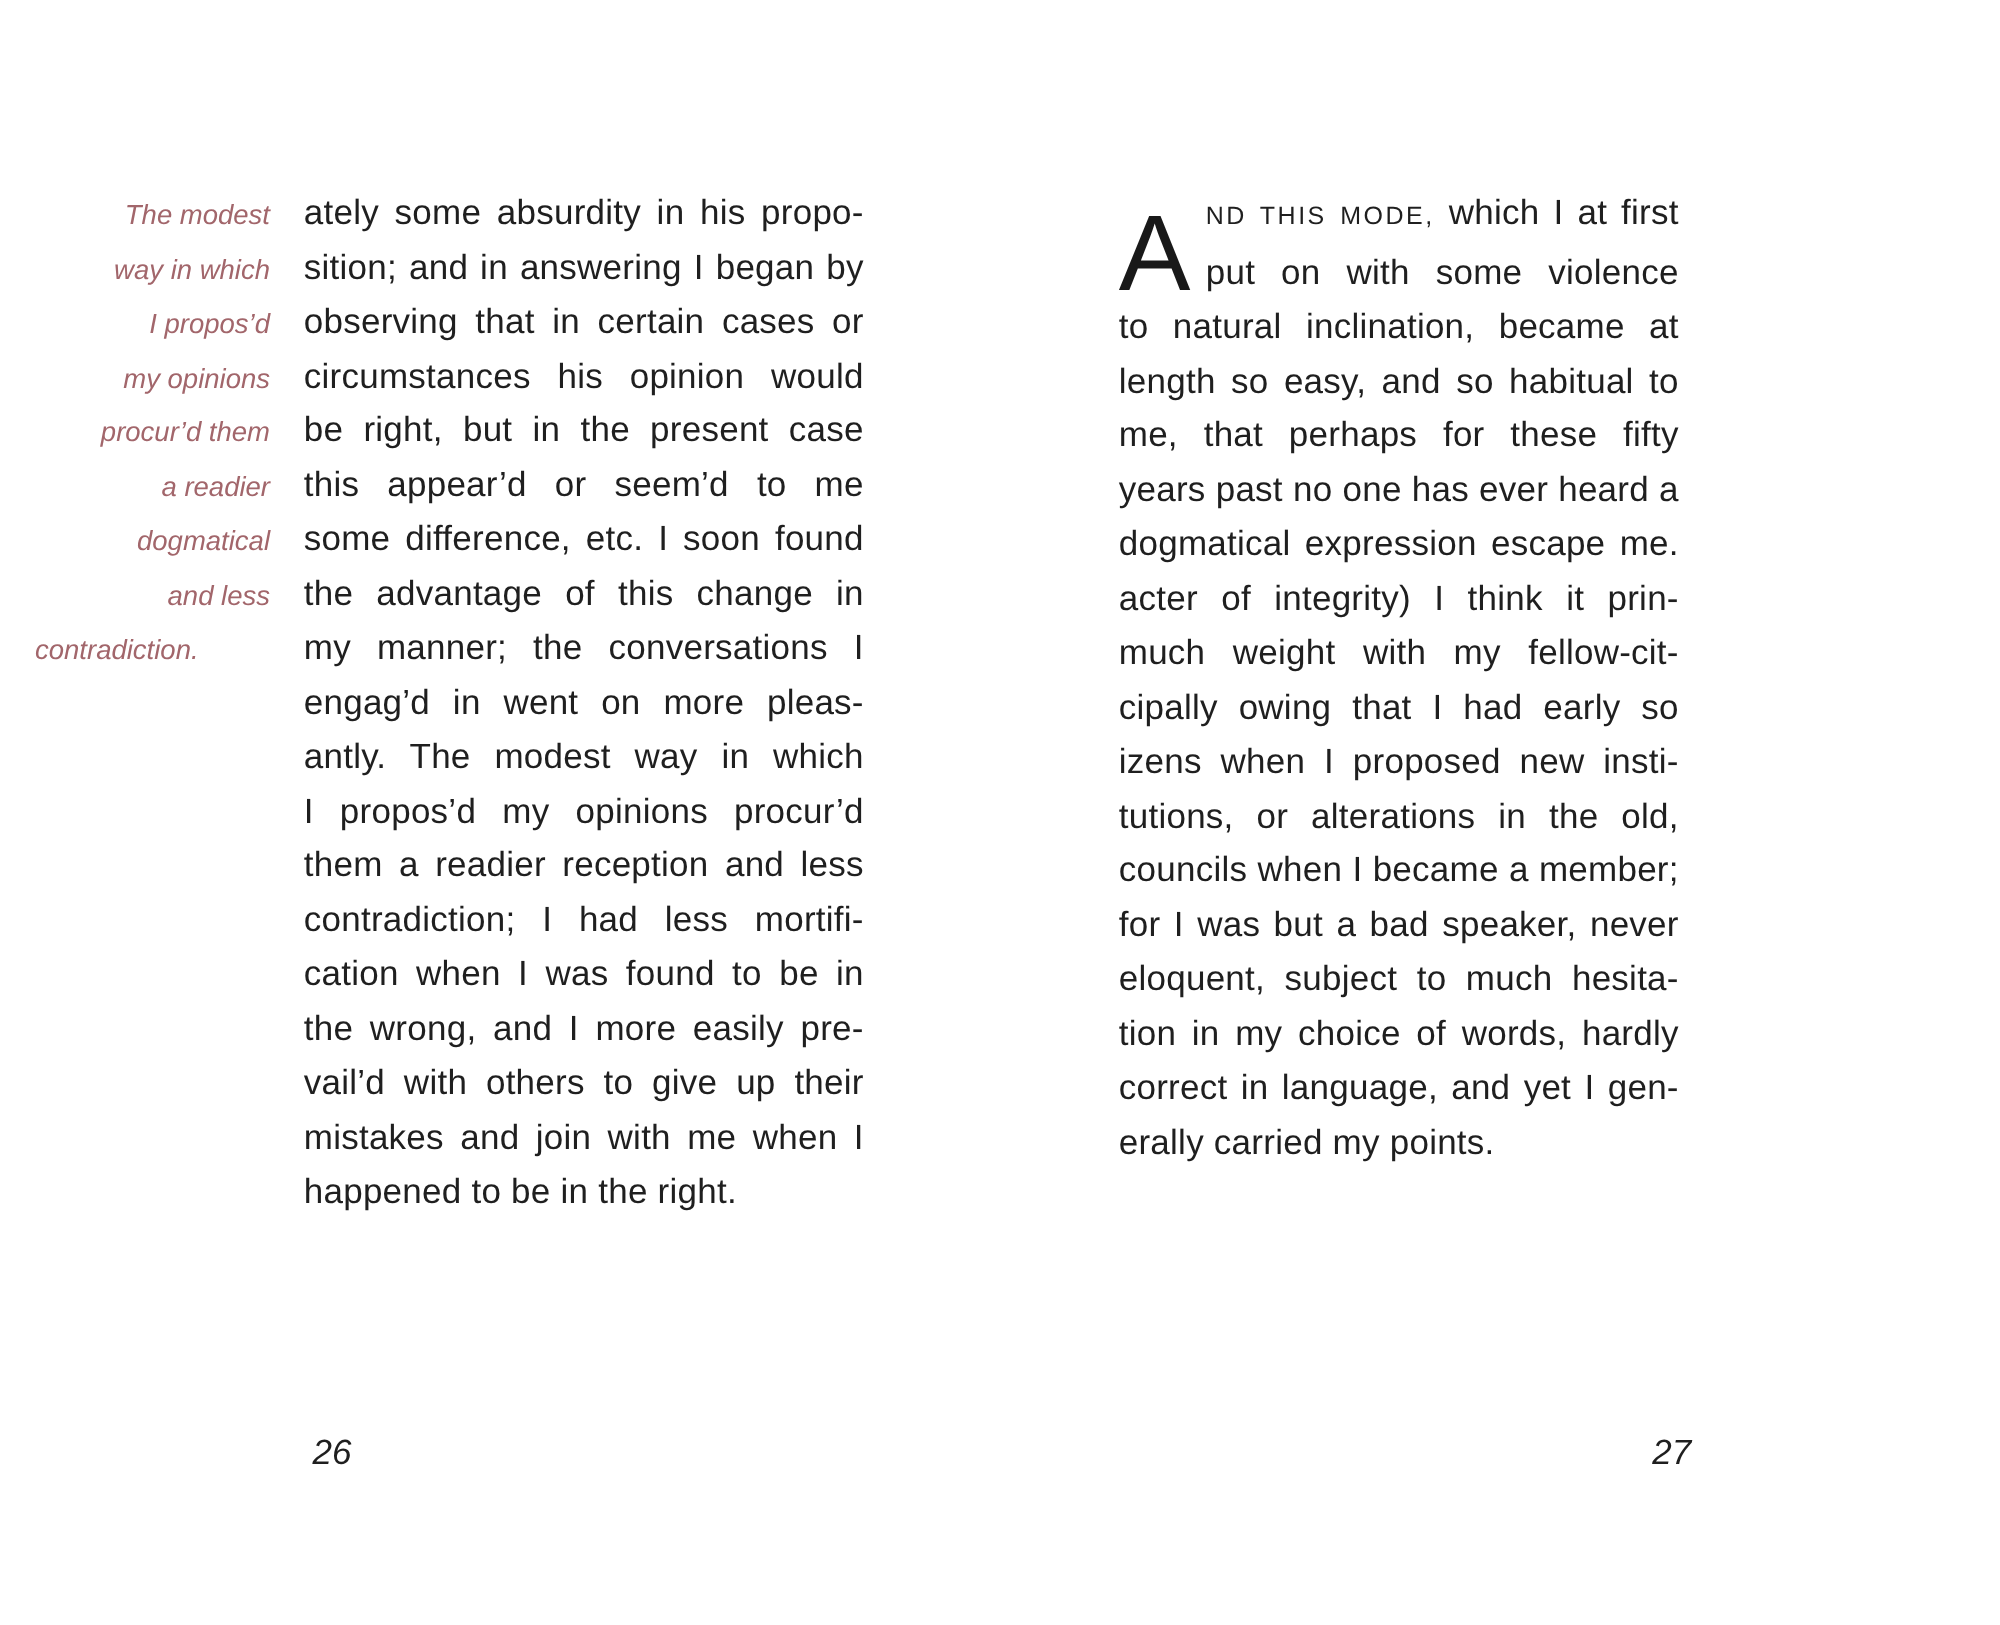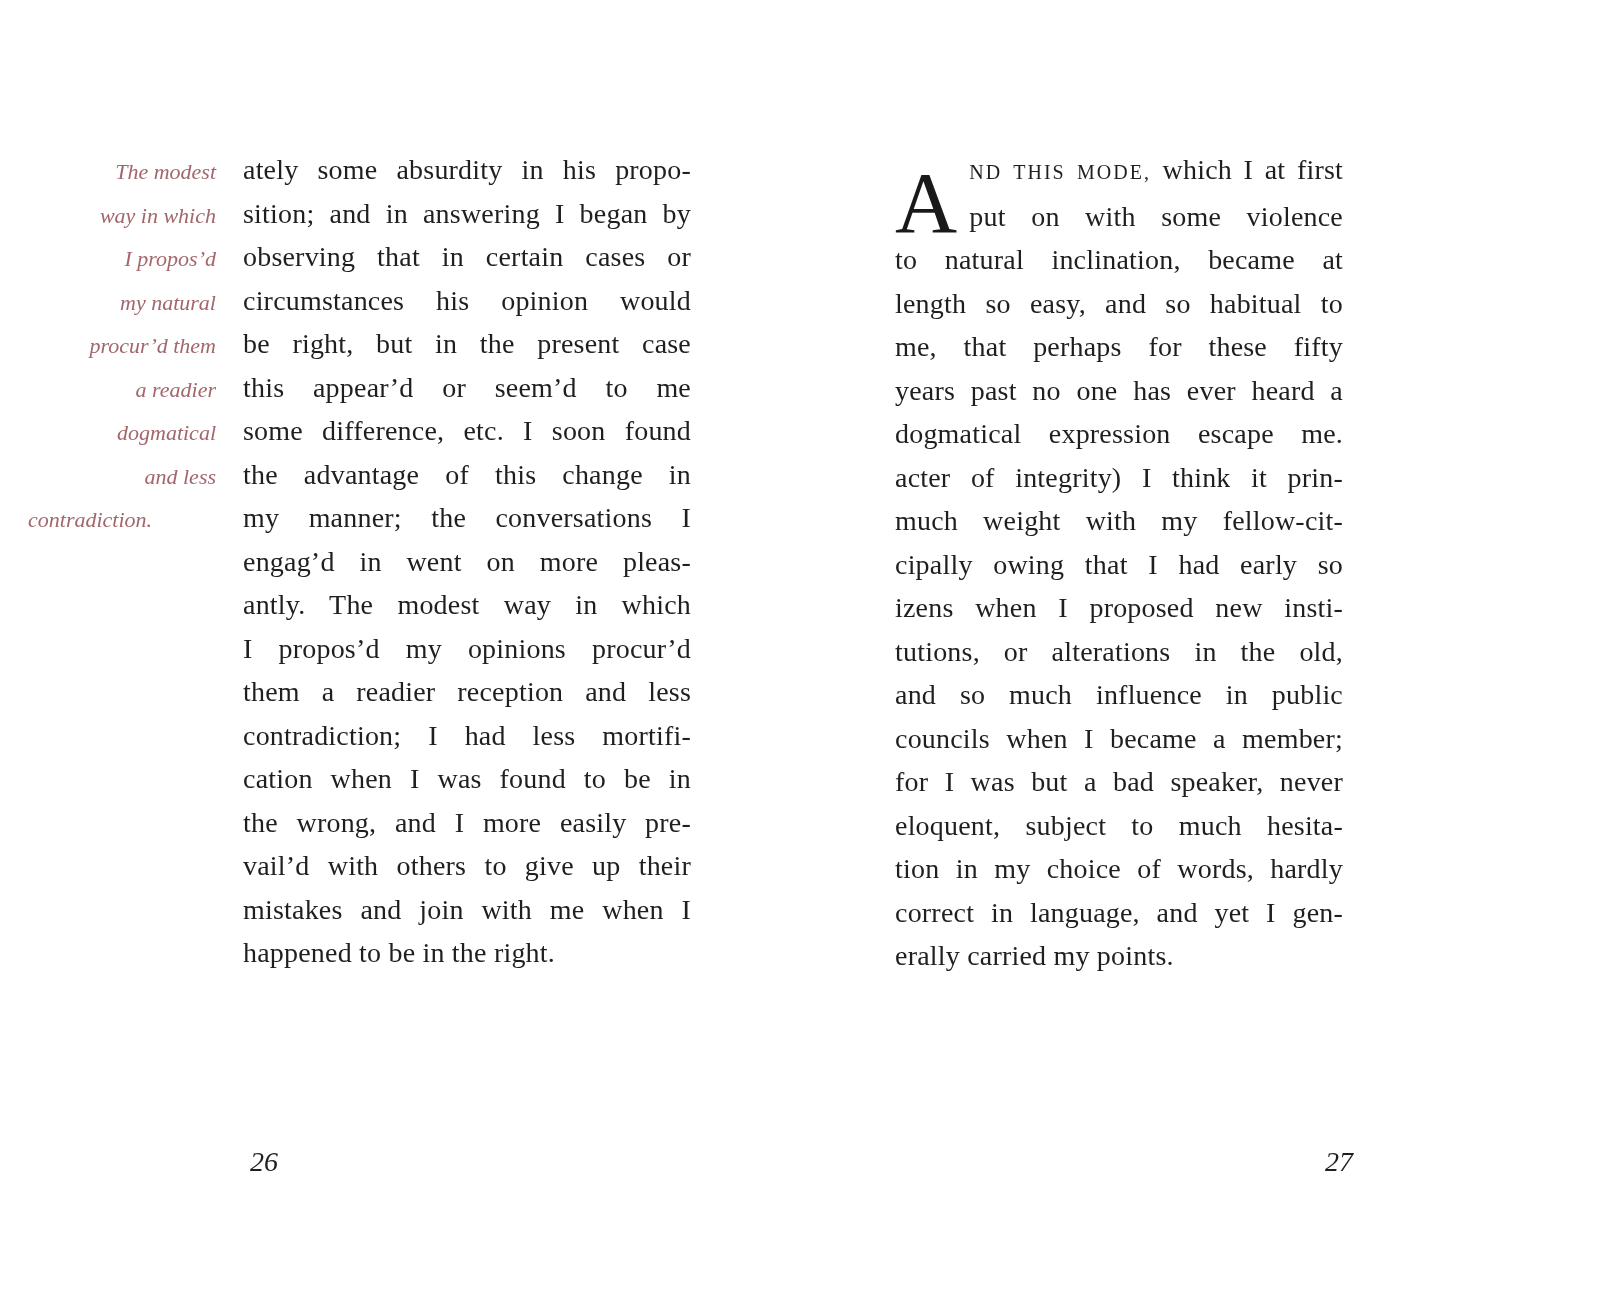--- a/index.html
+++ b/index.html
@@ -5,21 +5,21 @@
   html, body {
     margin: 0;
     padding: 0;
     background: #ffffff;
   }
   .spread {
     position: relative;
     width: 1432px;
     height: 1300px;
     background: #ffffff;
-    font-family: Liberation Serif, serif;
+    font-family: Liberation Sans, sans-serif;
     color: #1f1f1f;
     overflow: hidden;
     padding-left: 48px;
   }
 
   
   .margin-note {
     position: absolute;
     left: 28px;
     top: 150px;
@@ -93,21 +93,21 @@
 </head>
 <body>
 
 <div class="spread" style="color: rgb(31, 31, 31);">
 
   <div>
     <aside class="margin-note" style="color: rgb(162, 102, 107);">
         <div class="line">The modest</div>
         <div class="line">way in which</div>
         <div class="line">I propos’d</div>
-        <div class="line">my natural</div>
+        <div class="line">my opinions</div>
         <div class="line">procur’d them</div>
         <div class="line">a readier</div>
         <div class="line">dogmatical</div>
         <div class="line">and less</div>
         <div class="line para-end">contradiction.</div>
       </aside>
 
     <div class="body-text left-body">
         <div class="line">ately some absurdity in his propo-</div>
         <div class="line">sition; and in answering I began by</div>
@@ -147,21 +147,20 @@
           <div class="line">to natural inclination, became at</div>
           <div class="line">length so easy, and so habitual to</div>
           <div class="line">me, that perhaps for these fifty</div>
           <div class="line">years past no one has ever heard a</div>
           <div class="line">dogmatical expression escape me.</div>
           <div class="line">acter of integrity) I think it prin-</div>
           <div class="line">much weight with my fellow-cit-</div>
           <div class="line">cipally owing that I had early so</div>
           <div class="line">izens when I proposed new insti-</div>
           <div class="line">tutions, or alterations in the old,</div>
-          <div class="line">and so much influence in public</div>
           <div class="line">councils when I became a member;</div>
           <div class="line">for I was but a bad speaker, never</div>
           <div class="line">eloquent, subject to much hesita-</div>
           <div class="line">tion in my choice of words, hardly</div>
           <div class="line">correct in language, and yet I gen-</div>
           <div class="line para-end">erally carried my points.</div>
         </div>
     </div>
 
     <div class="page-number right-num">27</div>

